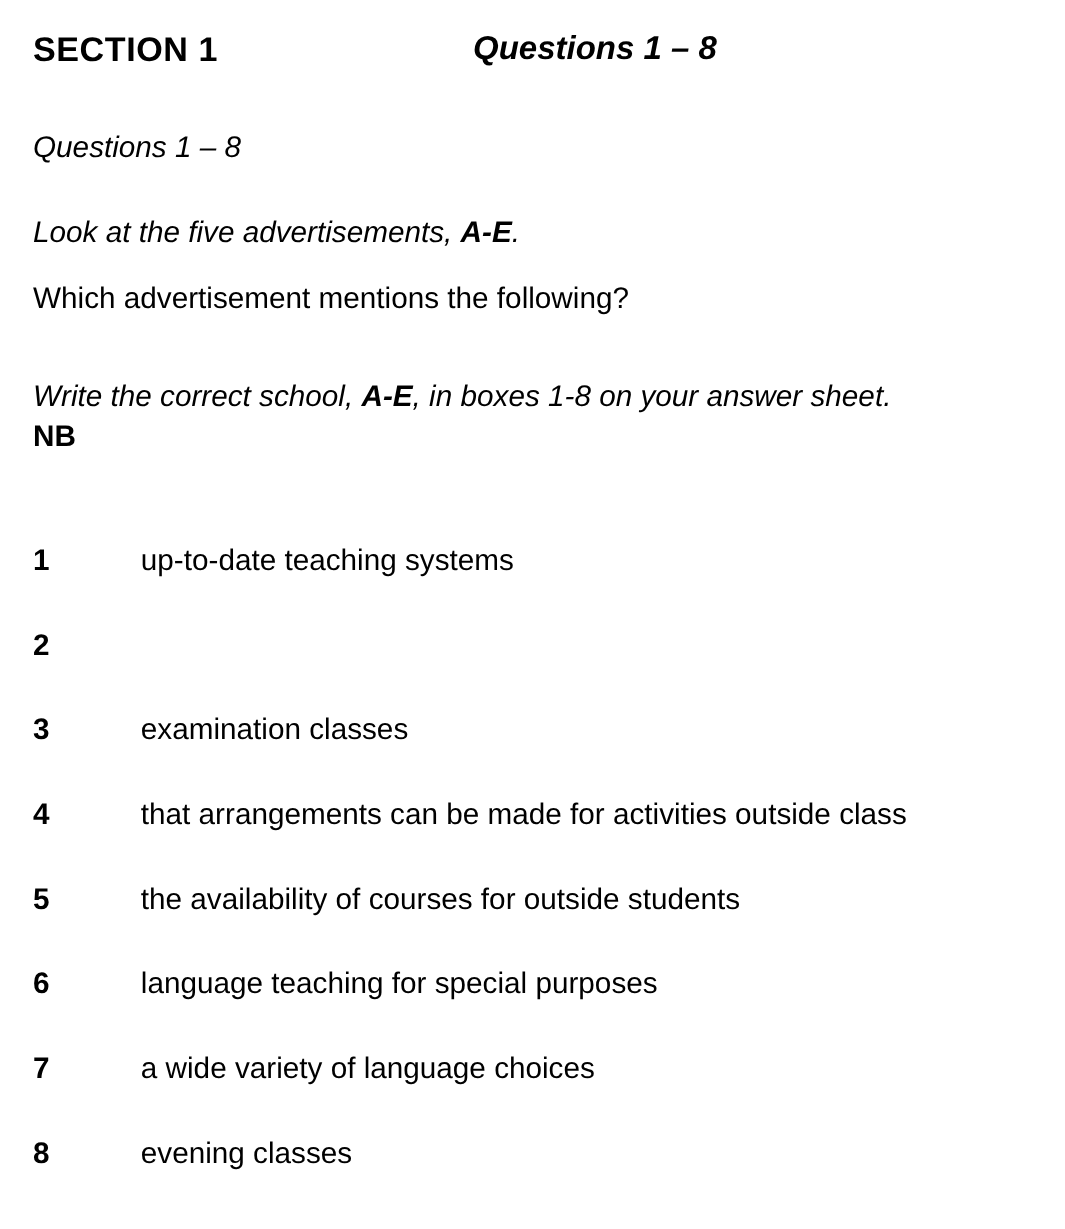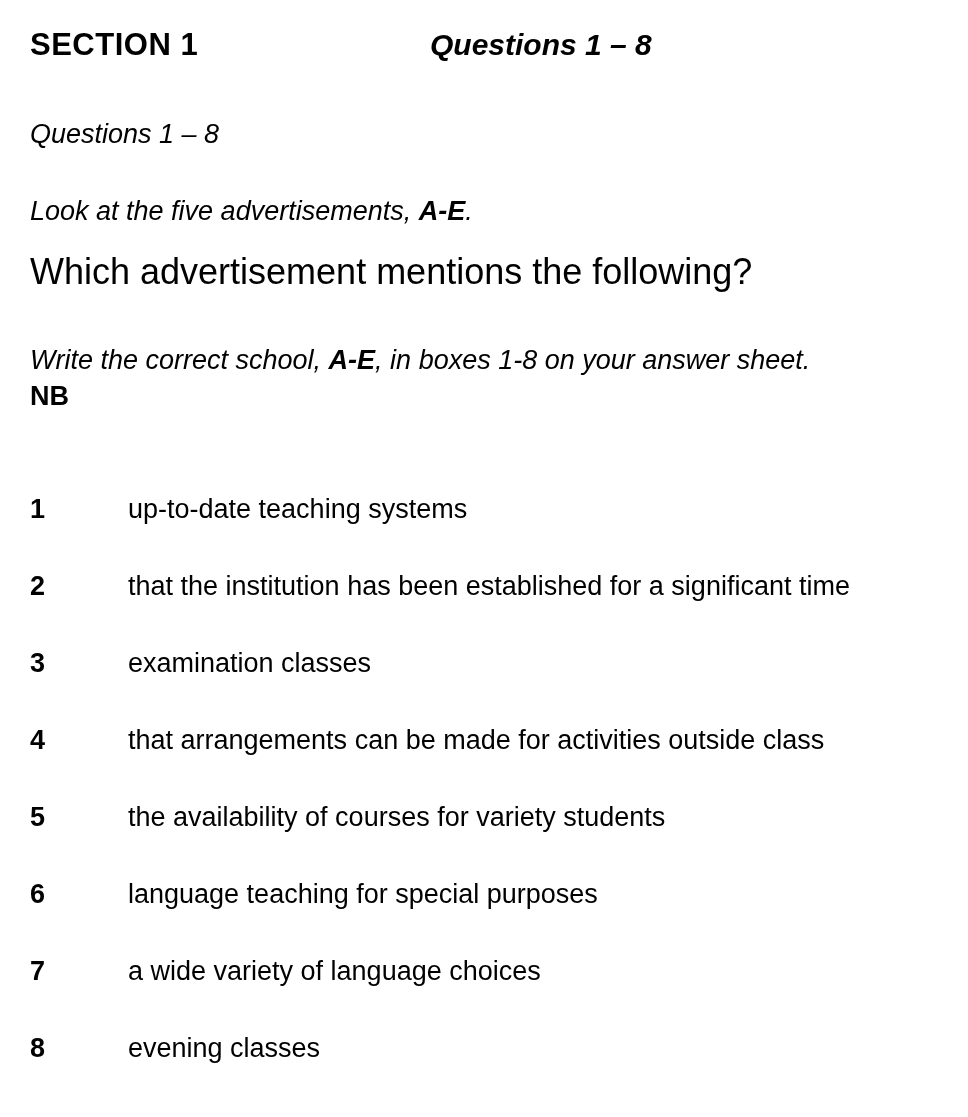--- a/index.html
+++ b/index.html
@@ -52,21 +52,21 @@
     line-height: 33px;
     margin: 0 0 44px 0;
   }
   .intro-line {
     font-size: 27px;
     font-style: italic;
     line-height: 33px;
     margin: 0 0 27px 0;
   }
   .task-line {
-    font-size: 36px;
+    font-size: 27px;
     font-style: normal;
     line-height: 33px;
     margin: 16px 0 54px 0;
   }
   .instruction-block {
     margin: 0 0 78px 0;
   }
   .instruction-line {
     font-size: 27px;
     font-style: italic;
@@ -124,33 +124,32 @@
     </div>
   </div>
 
   <div>
     <div class="question-row">
       <span class="question-number">1</span>
       <span class="question-text">up-to-date teaching systems</span>
     </div>
     <div class="question-row">
       <span class="question-number">2</span>
-      <span class="question-text">that the institution has been established for a significant time</span>
     </div>
     <div class="question-row">
       <span class="question-number">3</span>
       <span class="question-text">examination classes</span>
     </div>
     <div class="question-row">
       <span class="question-number">4</span>
       <span class="question-text">that arrangements can be made for activities outside class</span>
     </div>
     <div class="question-row">
       <span class="question-number">5</span>
-      <span class="question-text">the availability of courses for variety students</span>
+      <span class="question-text">the availability of courses for outside students</span>
     </div>
     <div class="question-row">
       <span class="question-number">6</span>
       <span class="question-text">language teaching for special purposes</span>
     </div>
     <div class="question-row">
       <span class="question-number">7</span>
       <span class="question-text">a wide variety of language choices</span>
     </div>
     <div class="question-row">

